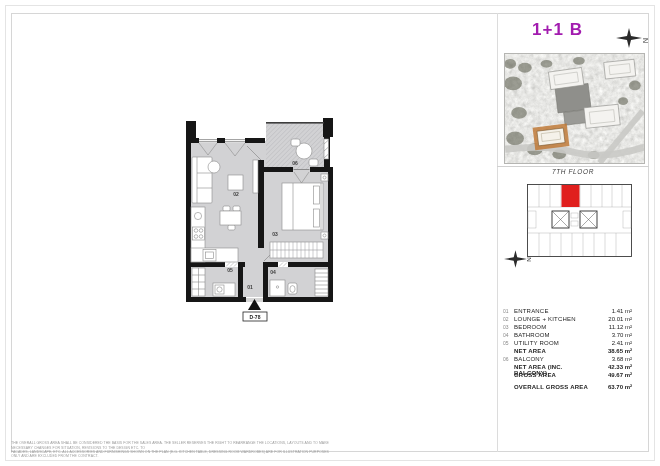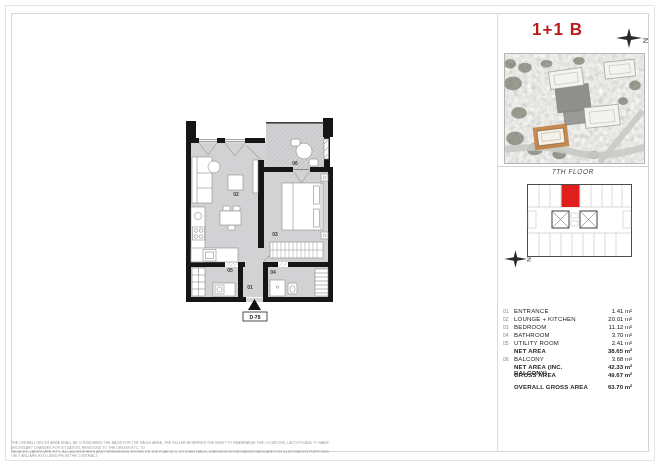--- a/index.html
+++ b/index.html
@@ -7,21 +7,21 @@
   .sheet {
     position:relative; width:660px; height:466px; background:#fff;
     font-family:"Liberation Sans", sans-serif; overflow:hidden; color:#222;
   }
   .frame-outer { position:absolute; left:5px; top:5px; width:650px; height:456px; border:1px solid #e4e4e4; }
   .frame-inner { position:absolute; left:11px; top:13px; width:638px; height:439px; border:1px solid #d6d6d6; }
   .v-divider { position:absolute; left:497px; top:13px; width:1px; height:439px; background:#dcdcdc; }
   .h-divider { position:absolute; left:497px; top:166px; width:152px; height:1px; background:#d0d0d0; }
 
   .page-title { position:absolute; left:505px; top:20px; width:105px; text-align:center;
-    font-size:17px; font-weight:bold; letter-spacing:1px; color:#b91c1c; }
+    font-size:17px; font-weight:bold; letter-spacing:1px; color:#a21caf; }
   .title-compass { position:absolute; left:616px; top:25px; }
   .key-compass { position:absolute; left:504px; top:246px; }
 
   .site-image { position:absolute; left:504px; top:53px; width:141px; height:111px; border:1px solid #b5b5b2; }
   .site-image svg { display:block; }
 
   .floor-key-title { position:absolute; left:497px; top:168px; width:152px; text-align:center;
     font-size:6.5px; font-style:italic; letter-spacing:.6px; color:#3a3a3a; }
   .key-plan { position:absolute; left:527px; top:184px; }
 

